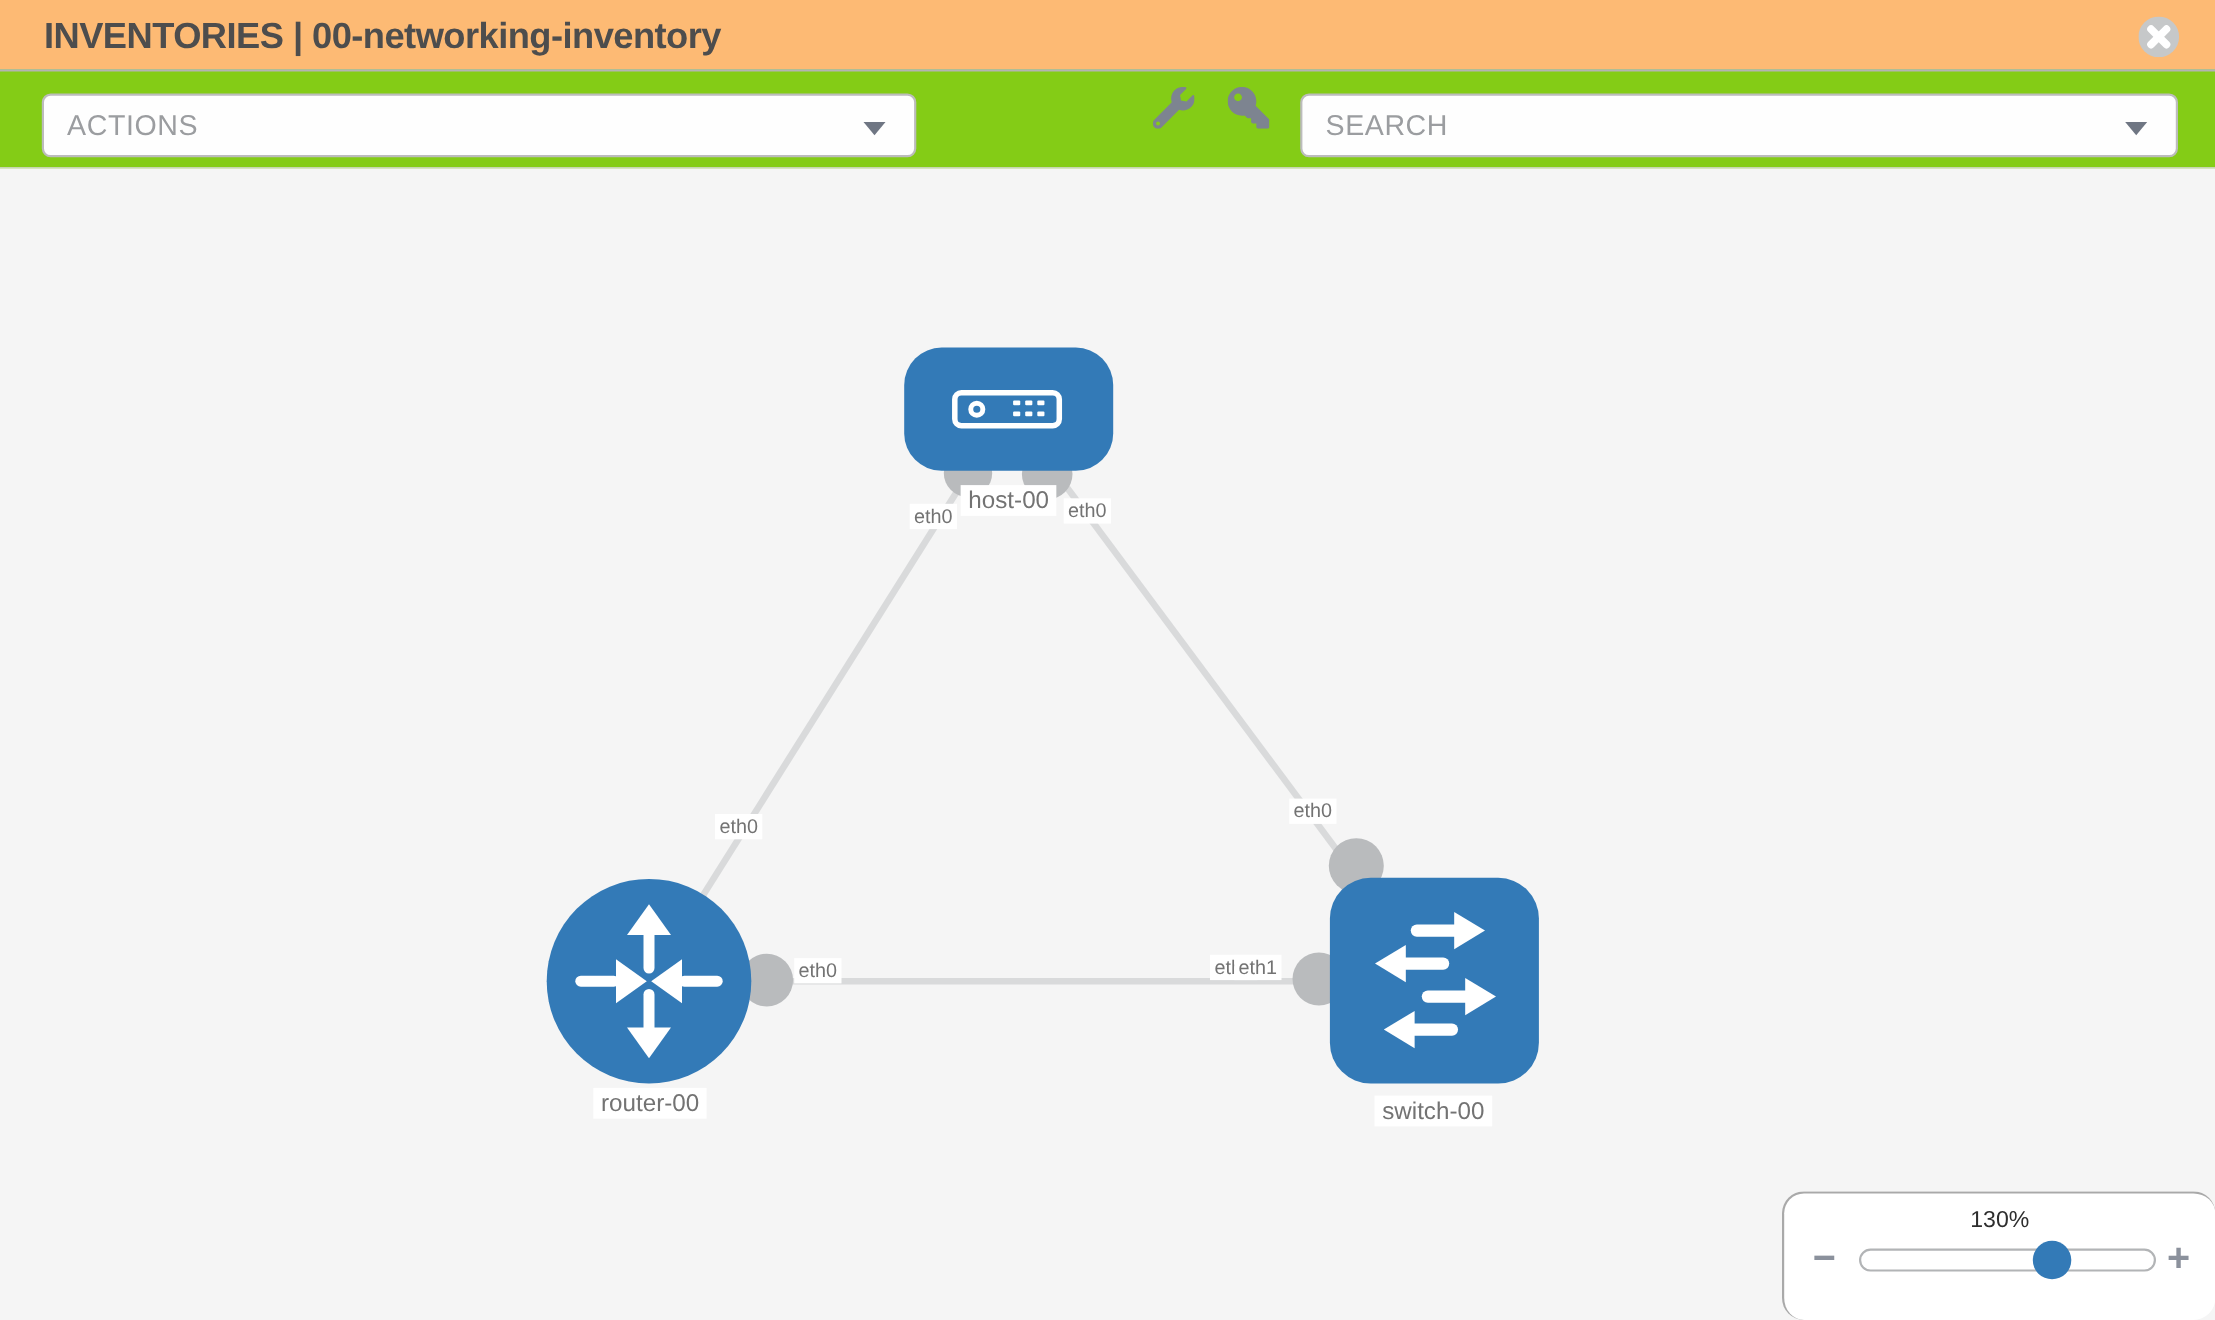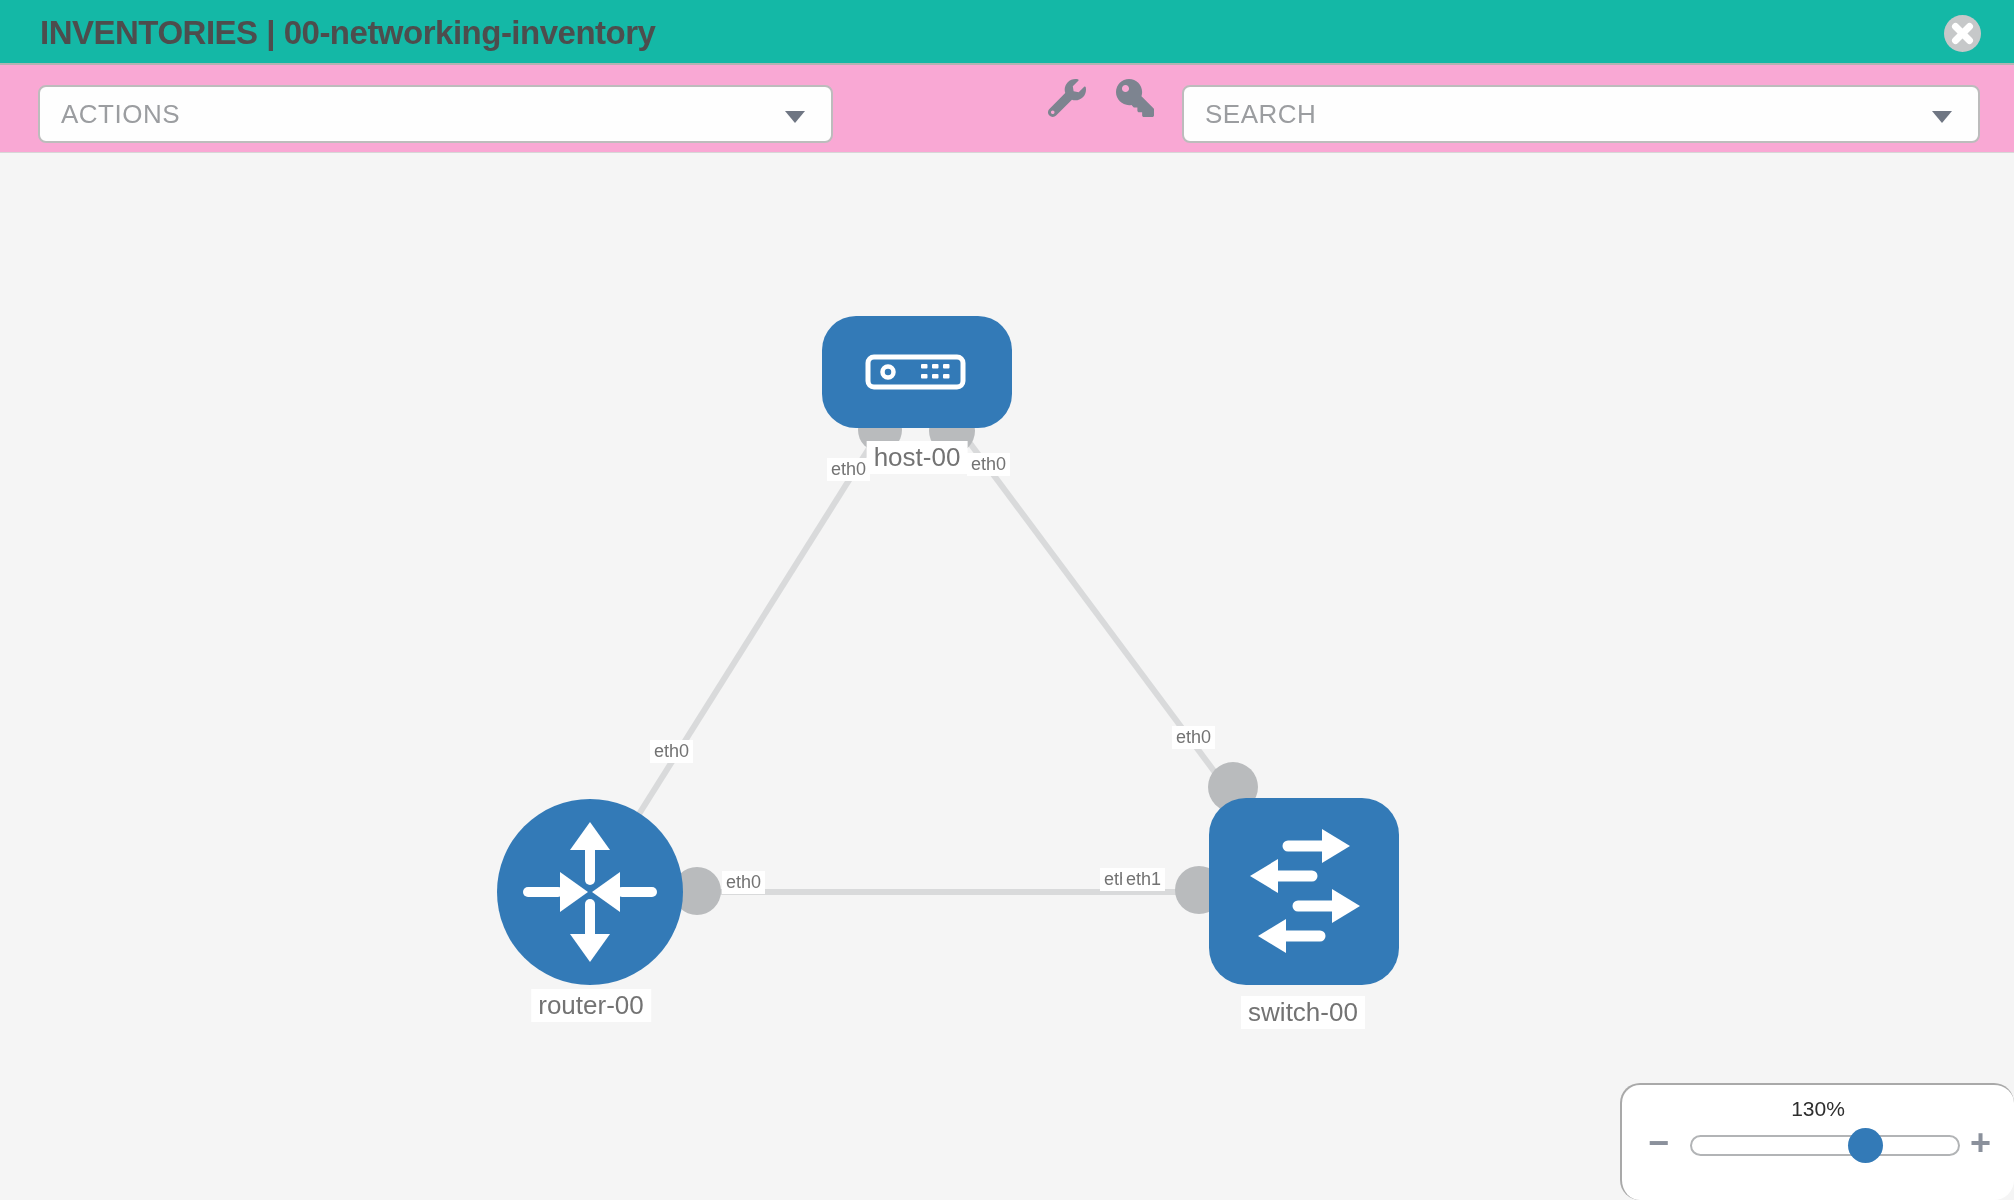--- a/index.html
+++ b/index.html
@@ -1,27 +1,27 @@
 <!DOCTYPE html>
 <html><head>
 <meta charset="utf-8">
 <style>
   * { margin:0; padding:0; box-sizing:border-box; }
   html,body { width:2014px; height:1200px; overflow:hidden;
     font-family:"Liberation Sans", sans-serif; background:#fff; }
 
   
-  .header { position:absolute; left:0; top:0; width:2014px; height:63px; background:#14b8a6; z-index:5; }
+  .header { position:absolute; left:0; top:0; width:2014px; height:63px; background:#fdba74; z-index:5; }
   .header-title { position:absolute; left:40px; top:14px; font-size:33px; font-weight:bold;
     color:#4d4d4d; letter-spacing:-0.5px; white-space:nowrap; }
   .close-btn { position:absolute; left:1944px; top:15px; width:37px; height:37px; border:none;
     background:transparent; cursor:pointer; z-index:6; }
 
   
-  .toolbar { position:absolute; left:0; top:63px; width:2014px; height:90px; background:#f9a8d4;
+  .toolbar { position:absolute; left:0; top:63px; width:2014px; height:90px; background:#84cc16;
     border-top:2px solid #b3b3b3; border-bottom:1px solid #d7d7d7; z-index:5; }
   .dropdown { position:absolute; top:20px; height:58px; background:#fefefe;
     border:2px solid #bcbcbc; border-radius:8px; display:flex; align-items:center;
     cursor:pointer; }
   .dropdown.actions { left:38px; width:795px; }
   .dropdown.search  { left:1182px; width:798px; }
   .dropdown-text { font-size:26px; color:#9b9da0; padding-left:21px; letter-spacing:0.5px; }
   .caret { position:absolute; right:26px; top:24px; width:0; height:0;
     border-left:10px solid transparent; border-right:10px solid transparent;
     border-top:12px solid #6f7683; }
@@ -31,21 +31,21 @@
   .tool-icon-btn.key    { left:1113px; }
   .tool-icon-btn svg { width:38px; height:38px; fill:#7d8490; }
 
   
   .canvas { position:absolute; left:0; top:153px; width:2014px; height:1047px; background:#f5f5f5; z-index:1; }
   .graph-svg { position:absolute; left:0; top:0; width:2014px; height:1200px; z-index:2; }
 
   
   .glabel { position:absolute; z-index:3; background:#ffffff; color:#737373; white-space:nowrap; }
   .if-label   { font-size:18px; padding:1px 4px; }
-  .name-label { font-size:26px; padding:1px 7px; transform:translateX(-50%); }
+  .name-label { font-size:22px; padding:1px 7px; transform:translateX(-50%); }
 
   
   .zoom-panel { position:absolute; left:1620px; top:1083px; width:394px; height:117px;
     background:#ffffff; border-top:2px solid #a9a9a9; border-left:2px solid #a9a9a9; z-index:6;border-radius:20px; }
   .zoom-level { position:absolute; top:12px; left:0; width:100%; text-align:center;
     font-size:21px; color:#2e2e2e; }
   .zoom-minus, .zoom-plus { position:absolute; top:40px; background:transparent; border:none;
     font-size:36px; font-weight:bold; color:#8b919c; cursor:pointer; line-height:36px; }
   .zoom-minus { left:26px; }
   .zoom-plus  { left:348px; }

